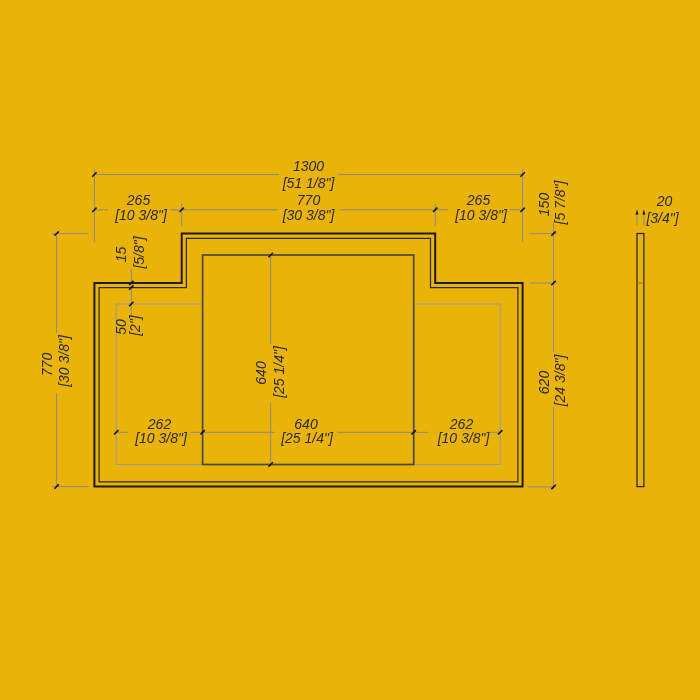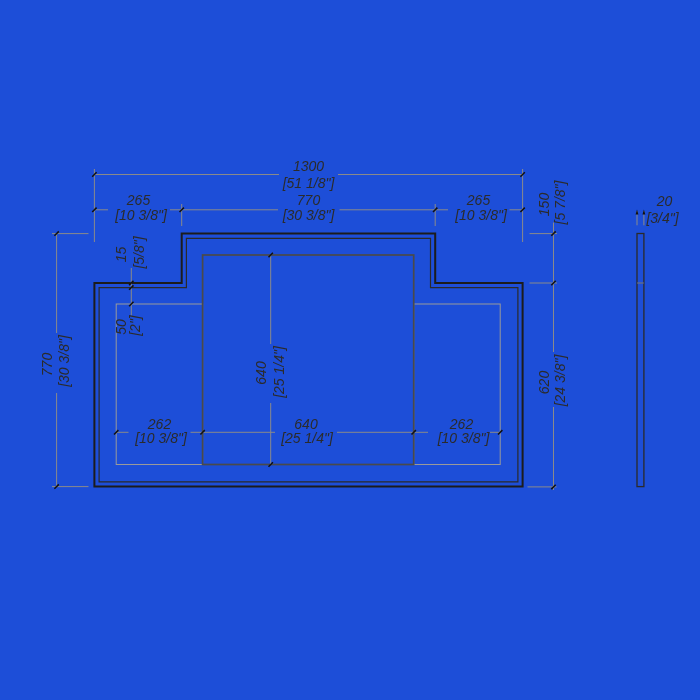--- a/index.html
+++ b/index.html
@@ -1,16 +1,16 @@
 <!DOCTYPE html>
 <html><head>
 <meta charset="utf-8">
 <style>
   html,body{margin:0;padding:0;background:#ffffff;}
-  .wrap{width:700px;height:700px;position:relative;background:#1d4ed8;}
+  .wrap{width:700px;height:700px;position:relative;background:#eab308;}
   text{font-family:"Liberation Sans",sans-serif;font-style:italic;fill:#2b2b2b;font-size:14px;}
 </style>
 </head>
 <body>
 <div class="wrap">
 <svg width="700" height="700" viewBox="0 0 700 700" xmlns="http://www.w3.org/2000/svg">
 <g fill="none" stroke-linecap="butt">
 
 <path d="M 94.4,282.9 L 181.7,282.9 L 181.7,233.6 L 435.2,233.6 L 435.2,282.9 L 522.6,282.9 L 522.6,486.6 L 94.4,486.6 Z" stroke="#1c1c1c" stroke-width="2"></path>
 

